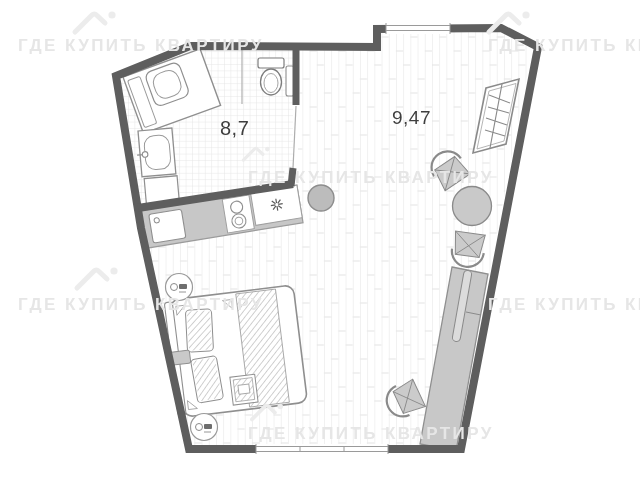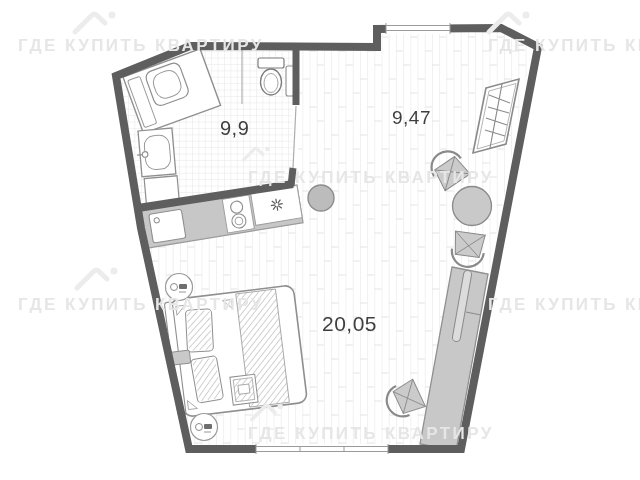--- a/index.html
+++ b/index.html
@@ -152,23 +152,22 @@
       <rect x="386" y="23" width="64" height="11" fill="#ffffff"></rect>
       <path d="M386,25.5 H450 M386,30.5 H450 M386,23 V34 M450,23 V34" stroke="#9a9a9a" stroke-width="1" fill="none"></path>
     </g>
     <g>
       <rect x="256" y="444" width="132" height="10" fill="#ffffff"></rect>
       <path d="M256,446.5 H388 M256,451.5 H388 M256,444 V454 M388,444 V454 M300,447 v4 M344,447 v4" stroke="#9a9a9a" stroke-width="1" fill="none"></path>
     </g>
   </svg>
 
   <div class="labels">
-    <div class="room-label" style="left:220px;top:117px;font-size:20px;">9,9</div>
+    <div class="room-label" style="left:220px;top:117px;font-size:20px;">8,7</div>
     <div class="room-label" style="left:392px;top:107px;font-size:19px;">9,47</div>
-    <div class="room-label" style="left:322px;top:312px;font-size:21px;">20,05</div>
   </div>
 
   <div class="wm-layer">
     <div class="wm" style="left:18px;top:36px;">ГДЕ КУПИТЬ КВАРТИРУ</div>
     <div class="wm" style="left:488px;top:36px;">ГДЕ КУПИТЬ КВАРТИРУ</div>
     <div class="wm" style="left:248px;top:168px;">ГДЕ КУПИТЬ КВАРТИРУ</div>
     <div class="wm" style="left:18px;top:295px;">ГДЕ КУПИТЬ КВАРТИРУ</div>
     <div class="wm" style="left:488px;top:295px;">ГДЕ КУПИТЬ КВАРТИРУ</div>
     <div class="wm" style="left:248px;top:424px;">ГДЕ КУПИТЬ КВАРТИРУ</div>
 

